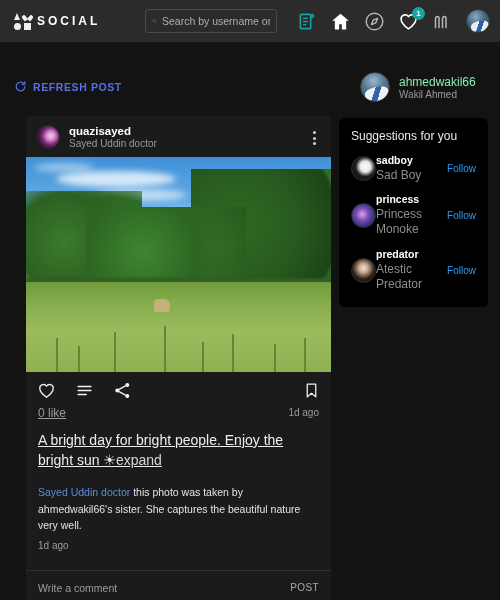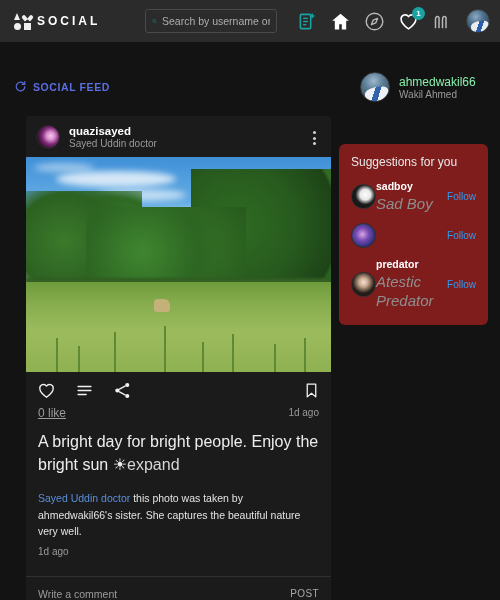--- a/index.html
+++ b/index.html
@@ -153,21 +153,21 @@
   }
 
   
   .actions { display: flex; align-items: center; padding: 9px 11px 4px 11px; }
   .act { margin-right: 19px; cursor: pointer; display: flex; align-items: center; }
   .act.bookmark { margin-right: 0; margin-left: auto; }
   .meta-row { display: flex; align-items: center; padding: 2px 12px 0 12px; }
   .likes { color: #9b9b9b; font-size: 12px; text-decoration: underline; }
   .ago { color: #9b9b9b; font-size: 10px; margin-left: auto; }
 
-  .caption { padding: 10px 12px 0 12px; color: #ededed; font-size: 16px; line-height: 1.45; }
+  .caption { padding: 10px 12px 0 12px; color: #ededed; font-size: 14px; line-height: 1.45; text-decoration: underline; }
   .caption .expand { color: #d7d7d7; }
   .comment-block { padding: 14px 12px 0 12px; font-size: 10.5px; line-height: 1.55; }
   .cmt-author { color: #5b8dd9; }
   .cmt-text { color: #e3e3e3; }
   .cmt-ago { color: #9b9b9b; font-size: 10px; display: block; margin-top: 5px; }
 
   .comment-bar {
     margin-top: 16px; border-top: 1px solid #303030;
     display: flex; align-items: center; padding: 11px 12px; gap: 7px;
   }
@@ -189,33 +189,33 @@
   }
   .profile-avatar:after {
     content: ""; position: absolute; left: 4px; bottom: 0; width: 24px; height: 14px;
     background: linear-gradient(120deg,#eef2f6 0%, #eef2f6 38%, #2f64ad 38%, #2f64ad 58%, #eef2f6 58%);
     border-radius: 40% 40% 0 0; transform: rotate(-12deg);
   }
   .profile-name { color: #86efac; font-size: 12px; }
   .profile-sub { color: #9a9a9a; font-size: 10px; }
 
   .sugg-card {
-    position: absolute; left: 339px; top: 144px; width: 149px;
-    background: #7f1d1d; border-radius: 6px; padding: 11px 12px 14px 12px;
+    position: absolute; left: 339px; top: 118px; width: 149px;
+    background: #000000; border-radius: 6px; padding: 11px 12px 14px 12px;
   }
   .sugg-title { color: #e9e9e9; font-size: 12px; margin-bottom: 11px; }
   .sugg-item { display: flex; align-items: center; margin-bottom: 10px; }
   .sugg-item:last-child { margin-bottom: 0; }
   .sugg-avatar { width: 25px; height: 25px; border-radius: 50%; flex: none; border: 1px solid #2e2e2e; }
   .sa-sadboy { background: radial-gradient(circle at 58% 42%, #fdfdfd 0%, #e7e7e7 28%, #1c1c1c 52%, #0b0b0b 100%); }
   .sa-princess { background: radial-gradient(circle at 45% 45%, #d9a7e8 0%, #7a4bb3 35%, #2b2f7a 70%, #161a3f 100%); }
   .sa-predator { background: radial-gradient(circle at 50% 40%, #f4e3d4 0%, #c9a98f 25%, #2a1f1a 60%, #100c0a 100%); }
   .sugg-txt { margin-left: 0; line-height: 1.3; }
   .sugg-user { color: #ffffff; font-size: 10.5px; font-weight: bold; }
-  .sugg-sub { color: #8e8e8e; font-size: 15px; font-style: italic; }
+  .sugg-sub { color: #8e8e8e; font-size: 12px; }
   .follow { margin-left: auto; color: #2b9bf4; font-size: 10px; cursor: pointer; }
 </style>
 </head>
 <body>
 
 <div class="app">
 
   <div class="header">
     <div class="logo">
       <div class="logo-grid">
@@ -272,21 +272,21 @@
         <div class="avatar-nav"></div>
       </div>
     </div>
   </div>
 
   <div class="refresh">
     <svg width="13" height="13" viewBox="0 0 24 24">
       <path d="M20 12a8 8 0 1 1-2.6-5.9" fill="none" stroke="#5b6ee1" stroke-width="2.2" stroke-linecap="round"></path>
       <path d="M20 3v5h-5" fill="none" stroke="#5b6ee1" stroke-width="2.2" stroke-linecap="round" stroke-linejoin="round"></path>
     </svg>
-    <span class="refresh-label">SOCIAL FEED</span>
+    <span class="refresh-label">REFRESH POST</span>
   </div>
 
   <div class="post-card">
 
     <div class="post-head">
       <div class="post-avatar"></div>
       <div class="post-head-txt">
         <div class="post-user">quazisayed</div>
         <div class="post-sub">Sayed Uddin doctor</div>
       </div>
@@ -383,20 +383,24 @@
       <div class="sugg-avatar sa-sadboy"></div>
       <div class="sugg-txt">
         <div class="sugg-user">sadboy</div>
         <div class="sugg-sub">Sad Boy</div>
       </div>
       <div class="follow">Follow</div>
     </div>
 
     <div class="sugg-item">
       <div class="sugg-avatar sa-princess"></div>
+      <div class="sugg-txt">
+        <div class="sugg-user">princess</div>
+        <div class="sugg-sub">Princess Monoke</div>
+      </div>
       <div class="follow">Follow</div>
     </div>
 
     <div class="sugg-item">
       <div class="sugg-avatar sa-predator"></div>
       <div class="sugg-txt">
         <div class="sugg-user">predator</div>
         <div class="sugg-sub">Atestic Predator</div>
       </div>
       <div class="follow">Follow</div>

